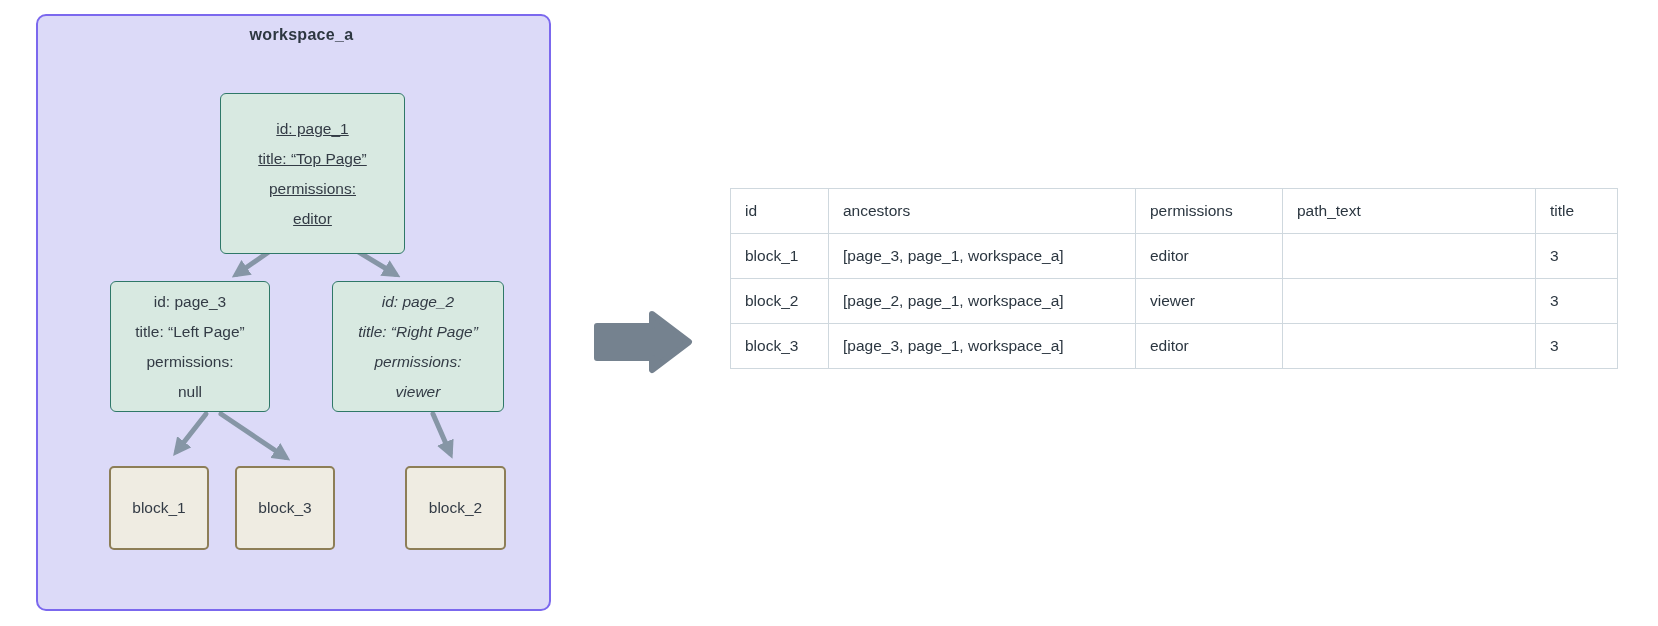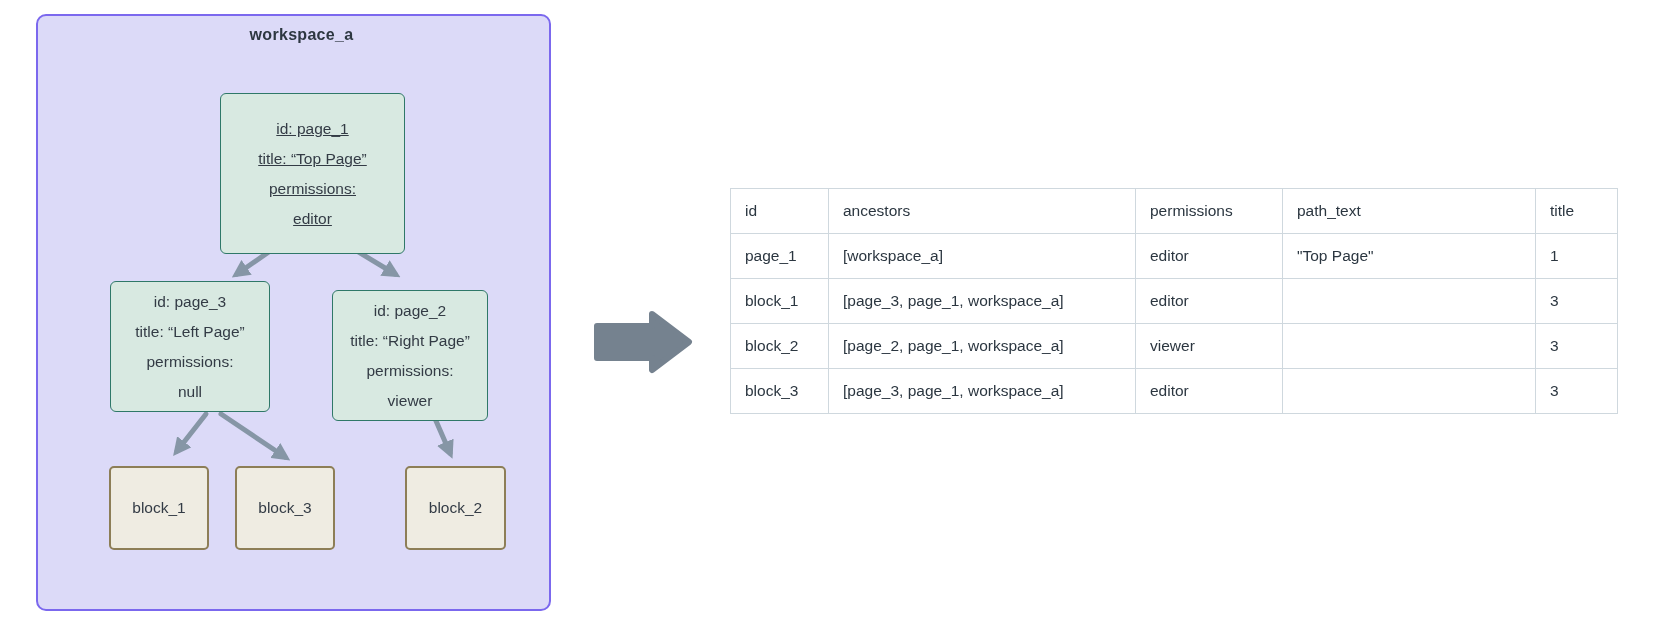--- a/index.html
+++ b/index.html
@@ -76,21 +76,21 @@
 title: “Top Page”
 permissions:
 editor</span>
   </div>
   <div class="node page-node" style="left:110px;top:281px;width:160px;height:131px;">
     <span class="node-text">id: page_3
 title: “Left Page”
 permissions:
 null</span>
   </div>
-  <div class="node page-node" style="left:332px;top:290px;width:156px;height:131px;">
+  <div class="node page-node" style="left:332px;top:281px;width:172px;height:131px;font-style:italic;">
     <span class="node-text">id: page_2
 title: “Right Page”
 permissions:
 viewer</span>
   </div>
   <div class="node block-node" style="left:109px;top:466px;width:100px;height:84px;">
     <span>block_1</span>
   </div>
   <div class="node block-node" style="left:235px;top:466px;width:100px;height:84px;">
     <span>block_3</span>
@@ -115,27 +115,20 @@
         <tr>
           <th>id</th>
           <th>ancestors</th>
           <th>permissions</th>
           <th>path_text</th>
           <th>title</th>
         </tr>
       </thead>
     <tbody>
         <tr>
-          <td>page_1</td>
-          <td>[workspace_a]</td>
-          <td>editor</td>
-          <td>"Top Page"</td>
-          <td>1</td>
-        </tr>
-        <tr>
           <td>block_1</td>
           <td>[page_3, page_1, workspace_a]</td>
           <td>editor</td>
           <td></td>
           <td>3</td>
         </tr>
         <tr>
           <td>block_2</td>
           <td>[page_2, page_1, workspace_a]</td>
           <td>viewer</td>

